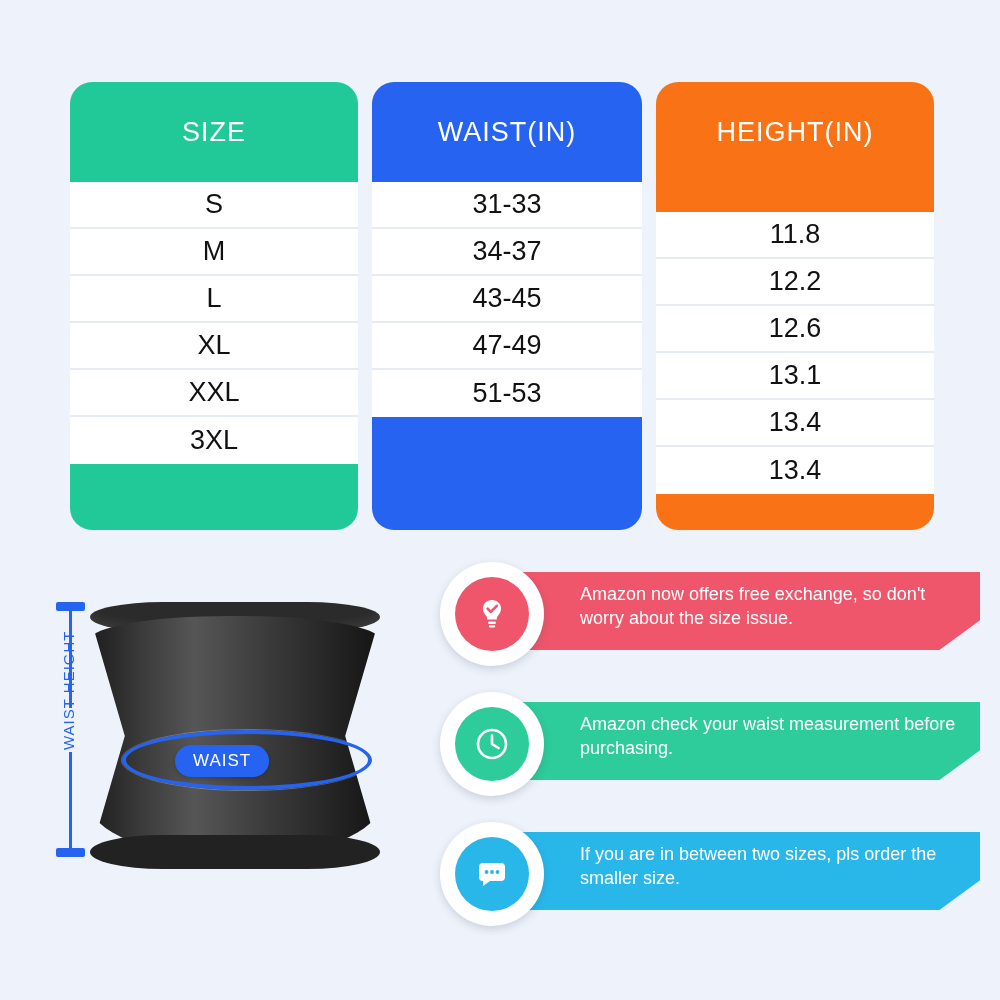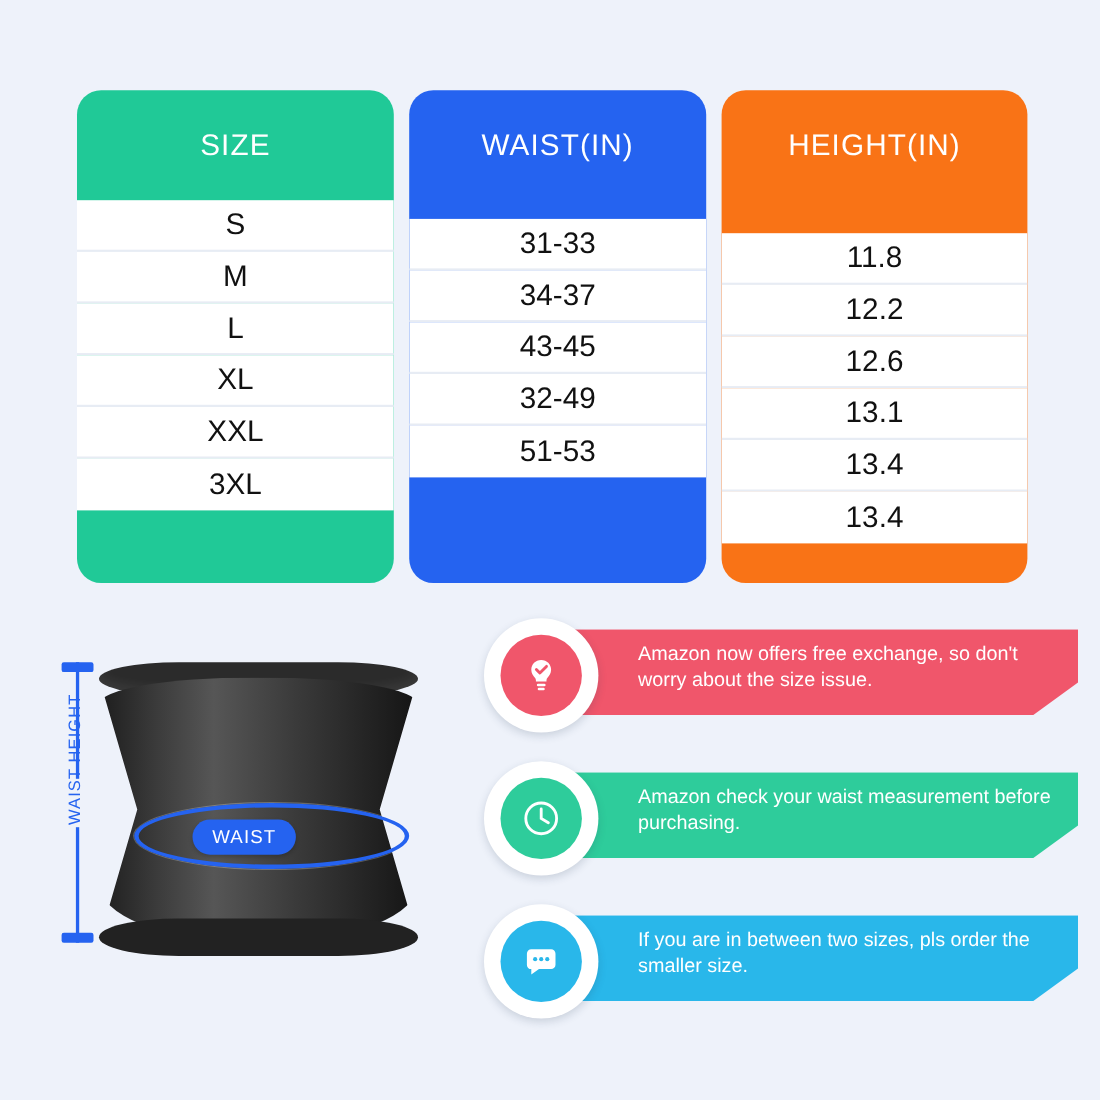--- a/index.html
+++ b/index.html
@@ -26,21 +26,21 @@
     gap: 14px;
   }
   .col {
     flex: 0 0 auto;
     border-radius: 22px;
     overflow: hidden;
     display: flex;
     flex-direction: column;
   }
   .col.size   { width: 288px; background: #20c997; }
-  .col.waist  { width: 270px; background: #2563f0; gap: 17px; }
+  .col.waist  { width: 270px; background: #2563f0; }
   .col.height { width: 278px; background: #f97316; gap: 30px; }
 
   .col-head {
     height: 100px;
     display: flex;
     align-items: center;
     justify-content: center;
     color: #ffffff;
     font-size: 27px;
     letter-spacing: 1px;
@@ -240,21 +240,21 @@
         <div class="cell">3XL</div>
       </div>
     </div>
 
     <div class="col waist">
       <div class="col-head">WAIST(IN)</div>
       <div class="col-body">
         <div class="cell">31-33</div>
         <div class="cell">34-37</div>
         <div class="cell">43-45</div>
-        <div class="cell">32-49</div>
+        <div class="cell">47-49</div>
         <div class="cell">51-53</div>
       </div>
     </div>
 
     <div class="col height">
       <div class="col-head">HEIGHT(IN)</div>
       <div class="col-body">
         <div class="cell">11.8</div>
         <div class="cell">12.2</div>
         <div class="cell">12.6</div>

